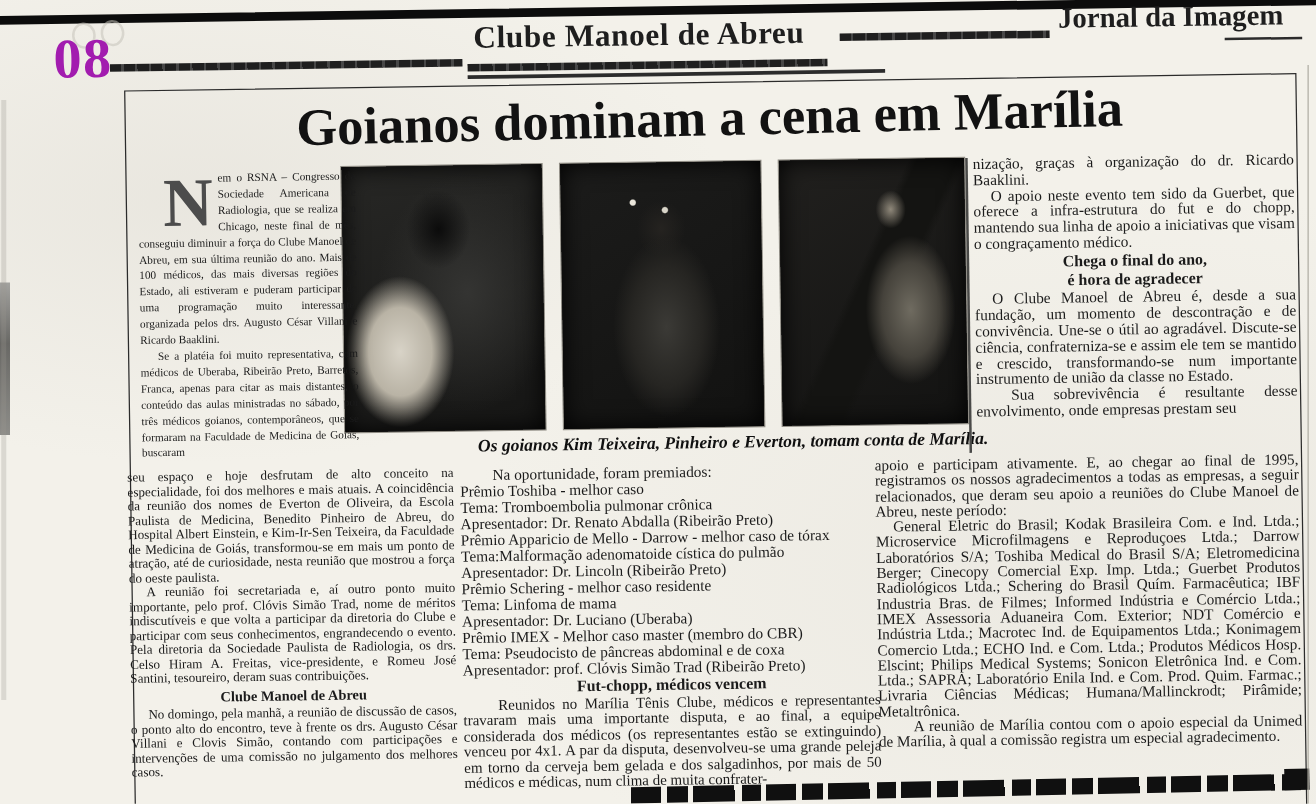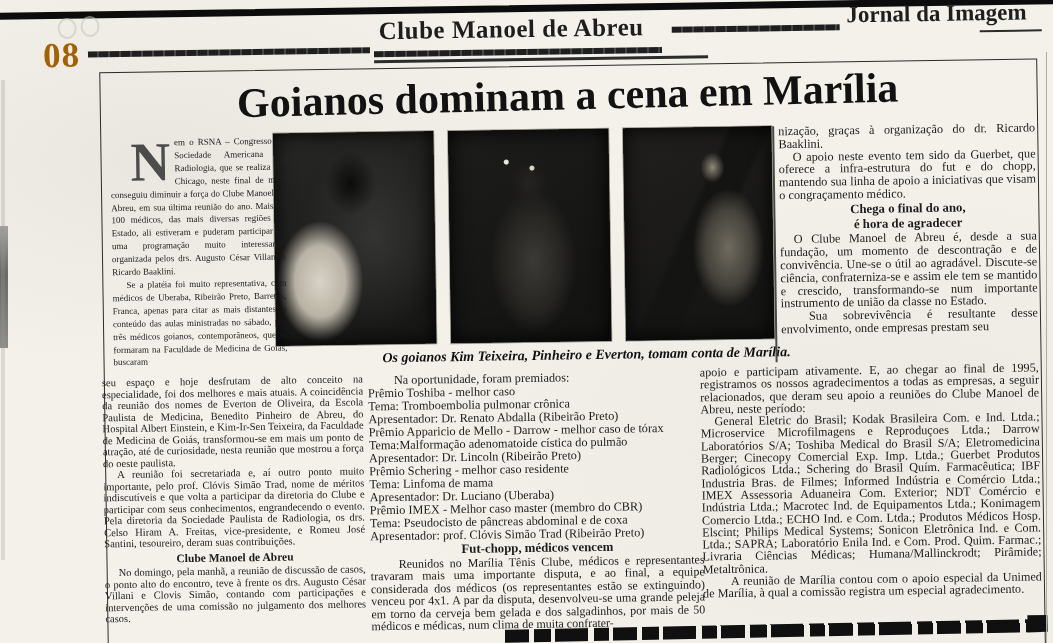--- a/index.html
+++ b/index.html
@@ -17,21 +17,21 @@
   
   .top-bar{position:absolute;left:-18px;top:5px;width:1090px;height:7px;background:#0c0c0c;border-radius:2px;}
   .edge-smudge{position:absolute;left:0;top:226px;width:8px;height:122px;
     background:linear-gradient(180deg,#8a8a88,#3c3c3a 40%,#6b6b68);opacity:.75;}
   .edge-smudge2{position:absolute;left:1px;top:80px;width:4px;height:480px;background:#9a978f;opacity:.28;}
   .edge-line{position:absolute;left:1046px;top:52px;width:1px;height:591px;background:#b0ada4;}
   .ghost{position:absolute;left:62px;top:10px;width:52px;height:22px;opacity:.55;transform:rotate(-4deg);}
   .ghost i{display:inline-block;width:15px;height:17px;border:2px solid #c7c4bb;border-radius:50%;margin-right:4px;}
 
   
-  .pagenum{position:absolute;left:47px;top:29px;font-size:35px;font-weight:700;letter-spacing:1px;color:#a16207;}
+  .pagenum{position:absolute;left:47px;top:14px;font-size:45px;font-weight:700;letter-spacing:1px;color:#a21caf;}
   .mast-center{position:absolute;left:383px;top:15px;font-size:25px;font-weight:700;letter-spacing:.5px;color:#1e1e1e;}
   .mast-right{position:absolute;left:851px;top:7px;font-size:23px;font-weight:700;color:#1e1e1e;}
   .rule{position:absolute;background:repeating-linear-gradient(90deg,#1f1f1f 0 9px,#474747 9px 11px);}
   .r-left{left:92px;top:45px;width:282px;height:6px;}
   .r-c1{left:378px;top:49px;width:288px;height:6px;}
   .r-c2{left:378px;top:58px;width:334px;height:2.5px;background:#2c2c2c;}
   .r-r1{left:676px;top:29px;width:168px;height:6px;}
   .r-r2{left:984px;top:37px;width:62px;height:2px;background:#2c2c2c;}
 
   

